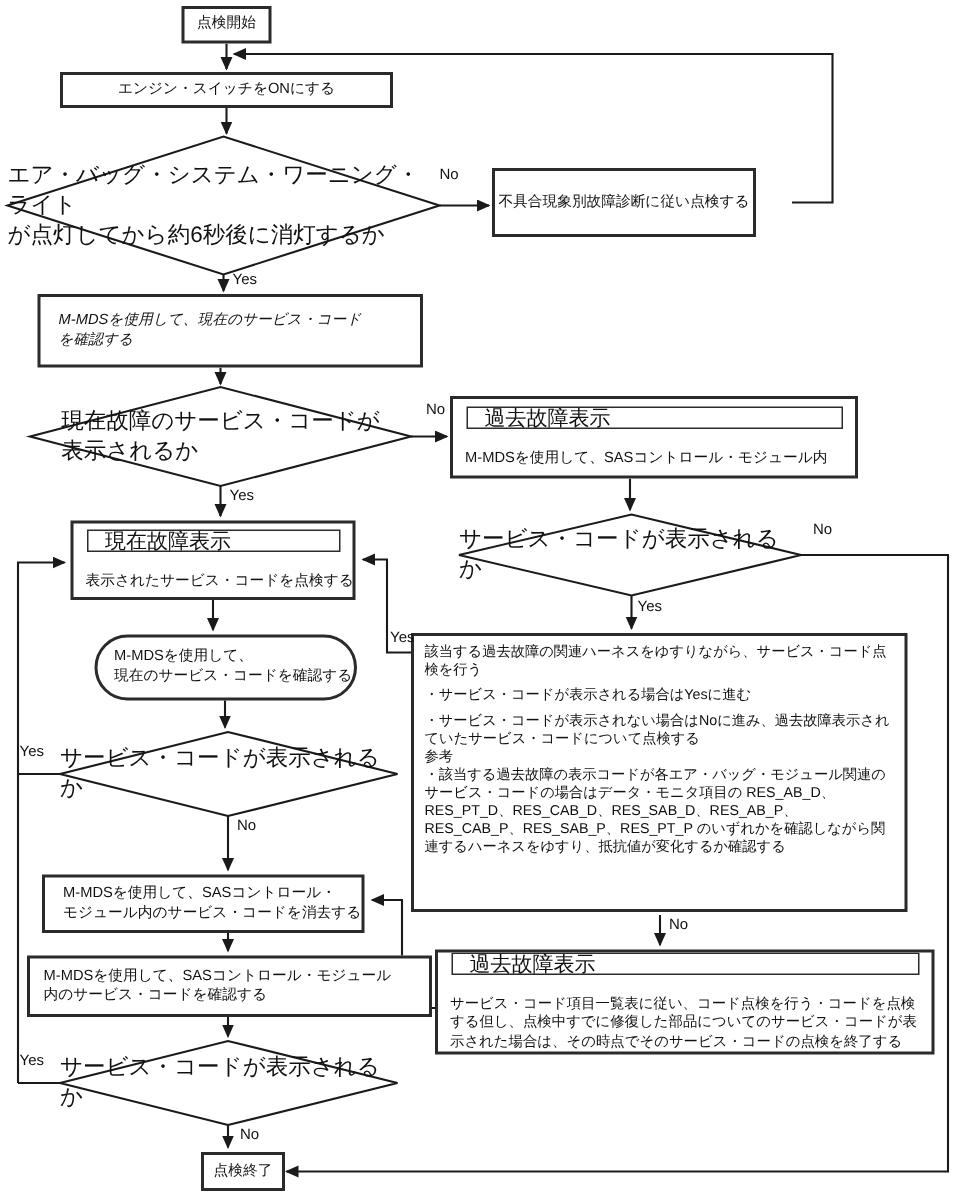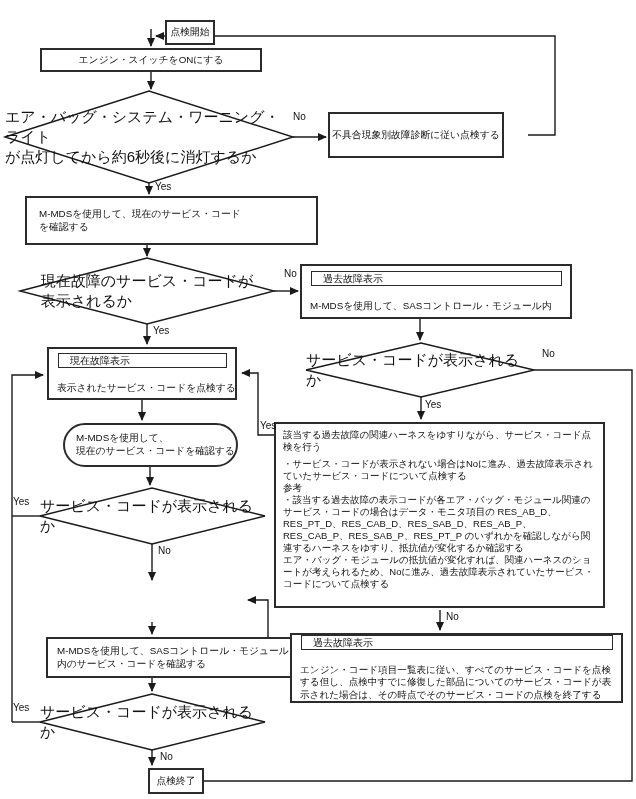--- a/index.html
+++ b/index.html
@@ -10,21 +10,21 @@
   }
   #wires{position:absolute;left:0;top:0;width:636px;height:799px;z-index:1;}
   .node{
     position:absolute;box-sizing:border-box;background:#fff;border:2px solid #2b2b2b;
     z-index:2;font-size:9.8px;line-height:1.3;color:#111;
   }
   .center{display:flex;align-items:center;justify-content:center;text-align:center;}
   .leftpad{display:flex;flex-direction:column;justify-content:center;}
   .leftpad .ln{white-space:nowrap;}
   .tagbox{
-    display:inline-block;border:1px solid #2b2b2b;padding:0 11px;font-size:10px;
+    display:inline-block;border:1px solid #2b2b2b;padding:0 11px;font-size:14px;
     line-height:13px;margin:0 0 14px 1px;background:#fff;white-space:nowrap;
   }
   .dtext{
     position:absolute;z-index:2;display:flex;align-items:center;justify-content:center;
     font-size:15px;line-height:1.32;pointer-events:none;
   }
   .dtext .inner{text-align:left;}
   .edge-label{position:absolute;z-index:3;font-size:10px;line-height:1;color:#111;}
   .para{margin:0 0 5px 0;word-break:break-word;}
   .para.tight{margin:0;}
@@ -69,40 +69,40 @@
       <path d="M290,672 H268 V600 H248" marker-end="url(#arr)"></path>
 
       <polygon points="5,137 149,91 293,137 149,183" fill="#fff"></polygon>
       <polygon points="20,291 147,258 274,291 147,324" fill="#fff"></polygon>
       <polygon points="306,370 421,343 534,370 421,397" fill="#fff"></polygon>
       <polygon points="40,516 152,488 265,516 152,544" fill="#fff"></polygon>
       <polygon points="40,722 152,694 265,722 152,750" fill="#fff"></polygon>
     </g>
   </svg>
 
-  <div class="node center" id="n-start" style="left:121px;top:20px;width:50px;height:25px;margin-left:44px;">
+  <div class="node center" id="n-start" style="left:121px;top:4px;width:60px;height:25px;">
     <span>点検開始</span>
   </div>
 
   <div class="node center" id="n-engine" style="left:40px;top:48px;width:222px;height:24px;">
     <span>エンジン・スイッチをONにする</span>
   </div>
 
   <div class="dtext" style="left:5px;top:91px;width:288px;height:92px;">
     <div class="inner">
       <div>エア・バッグ・システム・ワーニング・ライト</div>
       <div>が点灯してから約6秒後に消灯するか</div>
     </div>
   </div>
 
   <div class="node center" id="n-fault" style="left:328px;top:112px;width:176px;height:46px;">
     <span>不具合現象別故障診断に従い点検する</span>
   </div>
 
-  <div class="node leftpad" id="n-mmds1" style="left:25px;top:196px;width:293px;height:49px;padding-left:12px;">
+  <div class="node leftpad" id="n-mmds1" style="left:25px;top:196px;width:257px;height:49px;padding-left:12px;font-style:italic;">
     <div class="ln">M-MDSを使用して、現在のサービス・コード</div>
     <div class="ln">を確認する</div>
   </div>
 
   <div class="dtext" style="left:20px;top:258px;width:254px;height:66px;">
     <div class="inner">
       <div>現在故障のサービス・コードが</div>
       <div>表示されるか</div>
     </div>
   </div>
@@ -121,46 +121,50 @@
     <div class="inner">サービス・コードが表示されるか</div>
   </div>
 
   <div class="node leftpad" id="n-mmds2" style="left:63px;top:423px;width:175px;height:44px;padding-left:11px;border-radius:22px;">
     <div class="ln">M-MDSを使用して、</div>
     <div class="ln">現在のサービス・コードを確認する</div>
   </div>
 
   <div class="node" id="n-big" style="left:274px;top:422px;width:331px;height:186px;">
     <div class="para">該当する過去故障の関連ハーネスをゆすりながら、サービス・コード点検を行う</div>
+    <div class="para">・サービス・コードが表示される場合はYesに進む</div>
     <div class="para tight">・サービス・コードが表示されない場合はNoに進み、過去故障表示されていたサービス・コードについて点検する</div>
     <div class="para tight">参考</div>
     <div class="para tight">・該当する過去故障の表示コードが各エア・バッグ・モジュール関連のサービス・コードの場合はデータ・モニタ項目の RES_AB_D、RES_PT_D、RES_CAB_D、RES_SAB_D、RES_AB_P、RES_CAB_P、RES_SAB_P、RES_PT_P のいずれかを確認しながら関連するハーネスをゆすり、抵抗値が変化するか確認する</div>
-    <div class="para tight">エア・バッグ・モジュールの抵抗値が変化すれば、関連ハーネスのショートが考えられるため、Noに進み、過去故障表示されていたサービス・コードについて点検する</div>
   </div>
 
   <div class="dtext" style="left:40px;top:488px;width:225px;height:56px;">
     <div class="inner">サービス・コードが表示されるか</div>
   </div>
 
+  <div class="node leftpad" id="n-clear" style="left:28px;top:583px;width:215px;height:39px;padding-left:12px;">
+    <div class="ln">M-MDSを使用して、SASコントロール・</div>
+    <div class="ln">モジュール内のサービス・コードを消去する</div>
+  </div>
 
-  <div class="node leftpad" id="n-check" style="left:18px;top:637px;width:270px;height:41px;padding-left:9px;margin-left:28px;">
+  <div class="node leftpad" id="n-check" style="left:18px;top:637px;width:270px;height:41px;padding-left:9px;">
     <div class="ln">M-MDSを使用して、SASコントロール・モジュール</div>
     <div class="ln">内のサービス・コードを確認する</div>
   </div>
 
   <div class="node leftpad" id="n-past2" style="left:290px;top:633px;width:333px;height:70px;padding:3px 8px;">
     <span class="tagbox">過去故障表示</span>
-    <div class="body">エンジン・コード項目一覧表に従い、すべてのサービス・コードを点検する但し、点検中すでに修復した部品についてのサービス・コードが表示された場合は、その時点でそのサービス・コードの点検を終了する</div>
+    <div class="body">サービス・コード項目一覧表に従い、コード点検を行う・コードを点検する但し、点検中すでに修復した部品についてのサービス・コードが表示された場合は、その時点でそのサービス・コードの点検を終了する</div>
   </div>
 
   <div class="dtext" style="left:40px;top:694px;width:225px;height:56px;">
     <div class="inner">サービス・コードが表示されるか</div>
   </div>
 
-  <div class="node center" id="n-end" style="left:148px;top:768px;width:56px;height:26px;">
+  <div class="node center" id="n-end" style="left:134px;top:768px;width:56px;height:26px;">
     <span>点検終了</span>
   </div>
 
   <span class="edge-label" style="left:293px;top:112px;">No</span>
   <span class="edge-label" style="left:155px;top:182px;">Yes</span>
   <span class="edge-label" style="left:284px;top:269px;">No</span>
   <span class="edge-label" style="left:153px;top:326px;">Yes</span>
   <span class="edge-label" style="left:542px;top:349px;">No</span>
   <span class="edge-label" style="left:425px;top:400px;">Yes</span>
   <span class="edge-label" style="left:260px;top:421px;">Yes</span>

